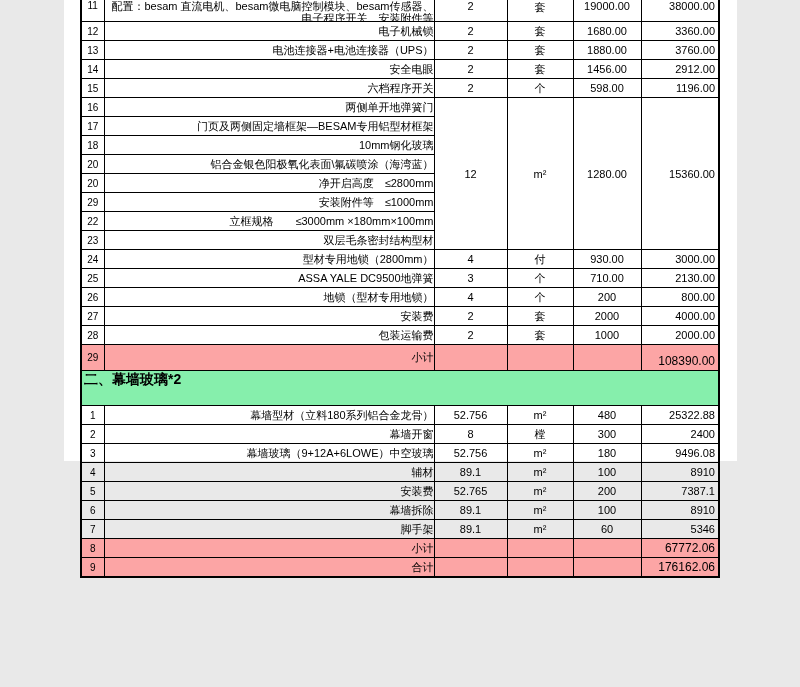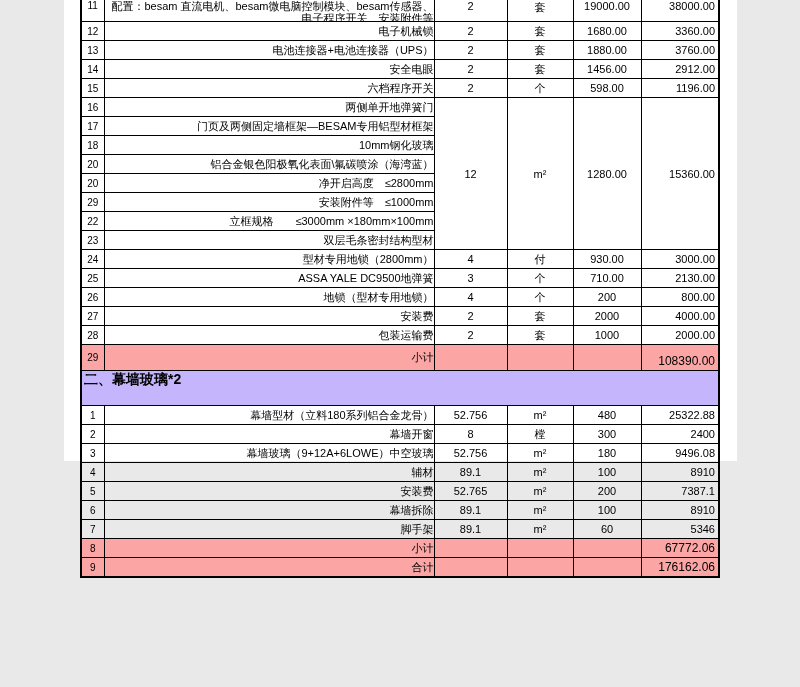--- a/index.html
+++ b/index.html
@@ -49,21 +49,21 @@
   tr.pink td{background:#fca5a5;}
   tr.tall{height:26px;}
   tr.tall td.c-total{font-size:9px;vertical-align:bottom;padding-bottom:2px;}
   tr.sub td.c-total{font-size:12px;margin-left:31px;}
   tr.clip-row td{vertical-align:top;}
   tr.clip-row{height:21px;}
   .clip-wrap{height:21px;overflow:hidden;}
   .desc-line{line-height:12px;height:12px;white-space:nowrap;}
   tr.section-row{height:29px;}
   td.section-cell{
-    background:#c4b5fd;
+    background:#86efac;
     font-weight:bold;
     font-size:14px;
     text-align:left;
     vertical-align:bottom;
     padding-left:2px;padding-bottom:16px;
   }
 </style>
 </head>
 <body>
 

